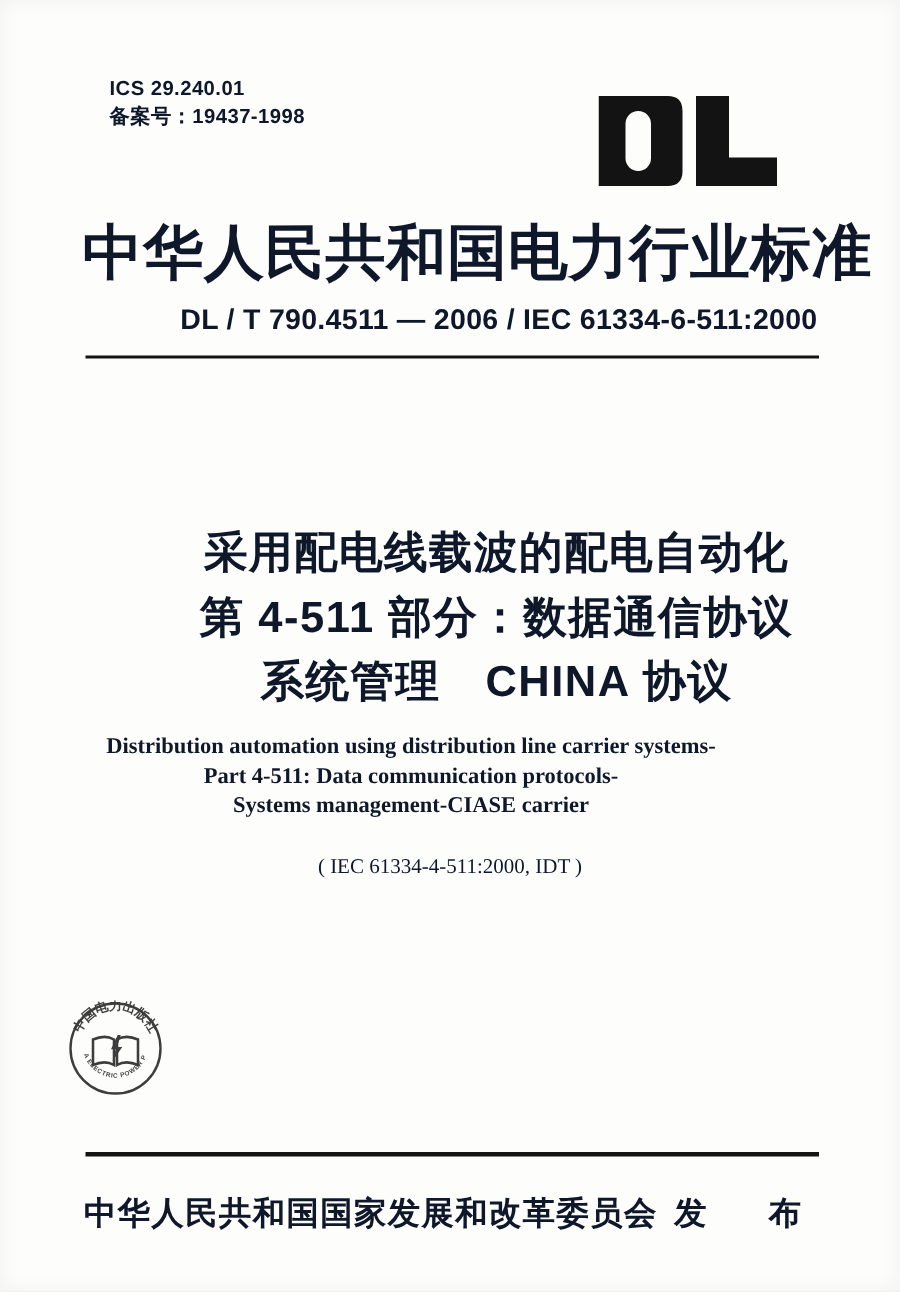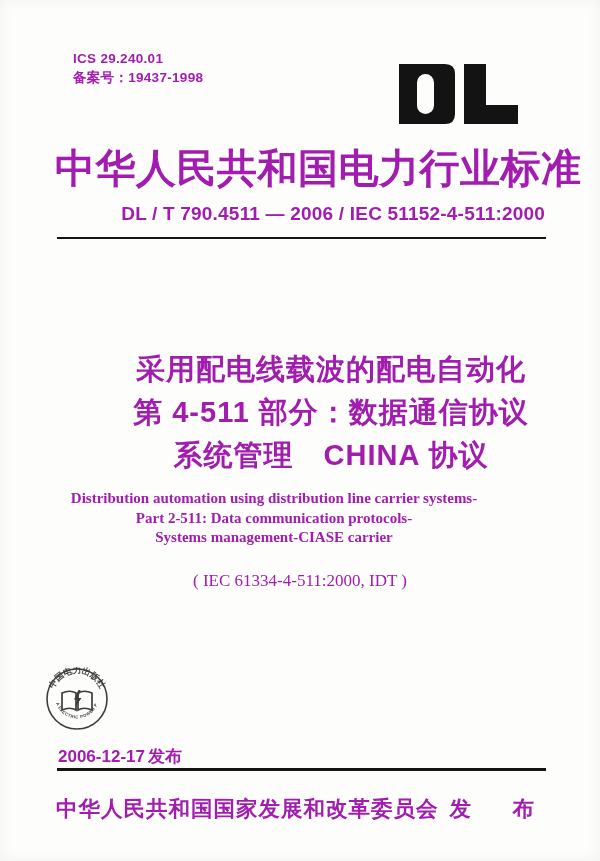--- a/index.html
+++ b/index.html
@@ -2,21 +2,21 @@
 <html><head>
 <meta charset="utf-8">
 <style>
   html, body { margin: 0; padding: 0; background: #e9e9e9; }
   .page {
     position: relative;
     width: 600px;
     height: 861px;
     margin: 0 auto;
     background: #fdfdfc;
-    color: #a21caf;
+    color: #0f172a;
     font-family: "Liberation Sans", sans-serif;
     overflow: hidden;
     box-shadow: inset 0 0 14px rgba(0,0,0,0.05);
   }
   .meta-block {
     position: absolute;
     left: 73px;
     top: 49px;
     font-size: 13.5px;
     font-weight: bold;
@@ -79,21 +79,21 @@
     font-weight: bold;
     line-height: 19.5px;
     font-family: "Liberation Serif", serif;
   }
   .idt-note {
     position: absolute;
     left: 0;
     width: 600px;
     top: 571px;
     text-align: center;
-    font-size: 17px;
+    font-size: 14px;
     font-family: "Liberation Serif", serif;
   }
   .press-seal {
     position: absolute;
     left: 45px;
     top: 667px;
     width: 64px;
     height: 64px;
     opacity: 0.85;
   }
@@ -133,33 +133,33 @@
   </div>
 
   <svg class="dl-logo" width="120" height="60" viewBox="0 0 120 60" aria-hidden="true">
     <path d="M0 0 H46 Q56 0 56 10 V50 Q56 60 46 60 H0 Z" fill="#131313"></path>
     <rect x="18" y="10" width="17" height="40" rx="8.5" fill="#fdfdfc"></rect>
     <path d="M65 0 H87 V41 H119 V60 H65 Z" fill="#131313"></path>
   </svg>
 
   <div class="header-title">中华人民共和国电力行业标准</div>
 
-  <div class="standard-number">DL / T  790.4511 — 2006 / IEC 51152-4-511:2000</div>
+  <div class="standard-number">DL / T  790.4511 — 2006 / IEC 61334-6-511:2000</div>
 
   <div class="rule rule-header"></div>
 
   <div class="title-zh">
     <div>采用配电线载波的配电自动化</div>
     <div>第 4-511 部分：数据通信协议</div>
     <div>系统管理　CHINA 协议</div>
   </div>
 
   <div class="title-en">
     <div>Distribution automation using distribution line carrier systems-</div>
-    <div>Part 2-511: Data communication protocols-</div>
+    <div>Part 4-511: Data communication protocols-</div>
     <div>Systems management-CIASE carrier</div>
   </div>
 
   <div class="idt-note">( IEC 61334-4-511:2000, IDT )</div>
 
   <svg class="press-seal" viewBox="0 0 64 64" aria-hidden="true">
     <defs>
       <path id="sealArcTop" d="M 8 38 A 25 25 0 1 1 56 38"></path>
       <path id="sealArcBottom" d="M 11 36 A 22 22 0 0 0 53 36"></path>
     </defs>
@@ -171,23 +171,20 @@
       <textPath href="#sealArcBottom" startOffset="50%" text-anchor="middle">CHINA ELECTRIC POWER PRESS</textPath>
     </text>
     <g>
       <path d="M17 26 Q25 22.5 31 26 L31 43 Q25 39.5 17 43 Z" fill="#fdfdfc" stroke="#1c1c1c" stroke-width="1.7"></path>
       <path d="M47 26 Q39 22.5 33 26 L33 43 Q39 39.5 47 43 Z" fill="#fdfdfc" stroke="#1c1c1c" stroke-width="1.7"></path>
       <path d="M33.5 23 L29 32.5 h3.2 L30 40.5 l6.5 -9.5 h-3.4 l2.4 -8 Z" fill="#1c1c1c"></path>
     </g>
   </svg>
 
   <div class="dates-row">
-    <div>
-      <span>2006-12-17</span><span class="label-gap"></span><span>发布</span>
-    </div>
   </div>
 
   <div class="rule rule-footer"></div>
 
   <div class="publisher-row">
     <span>中华人民共和国国家发展和改革委员会</span><span class="publish-label">发　布</span>
   </div>
 
 </div>
 

